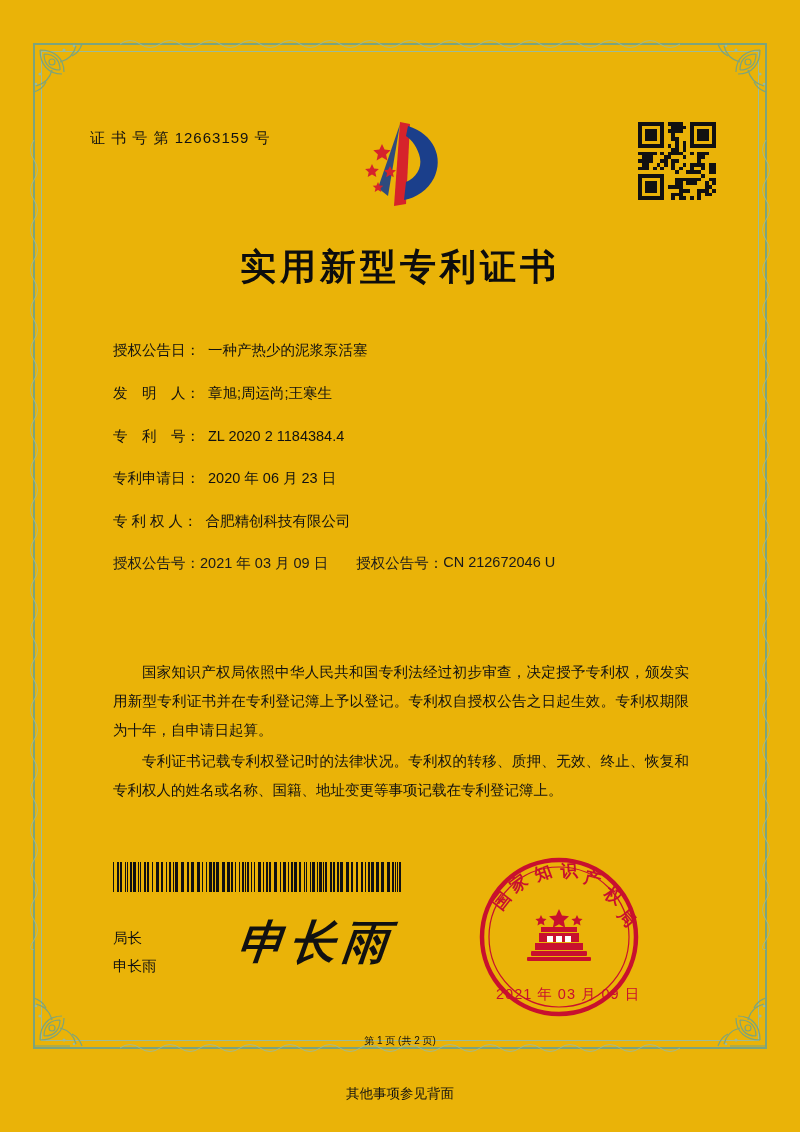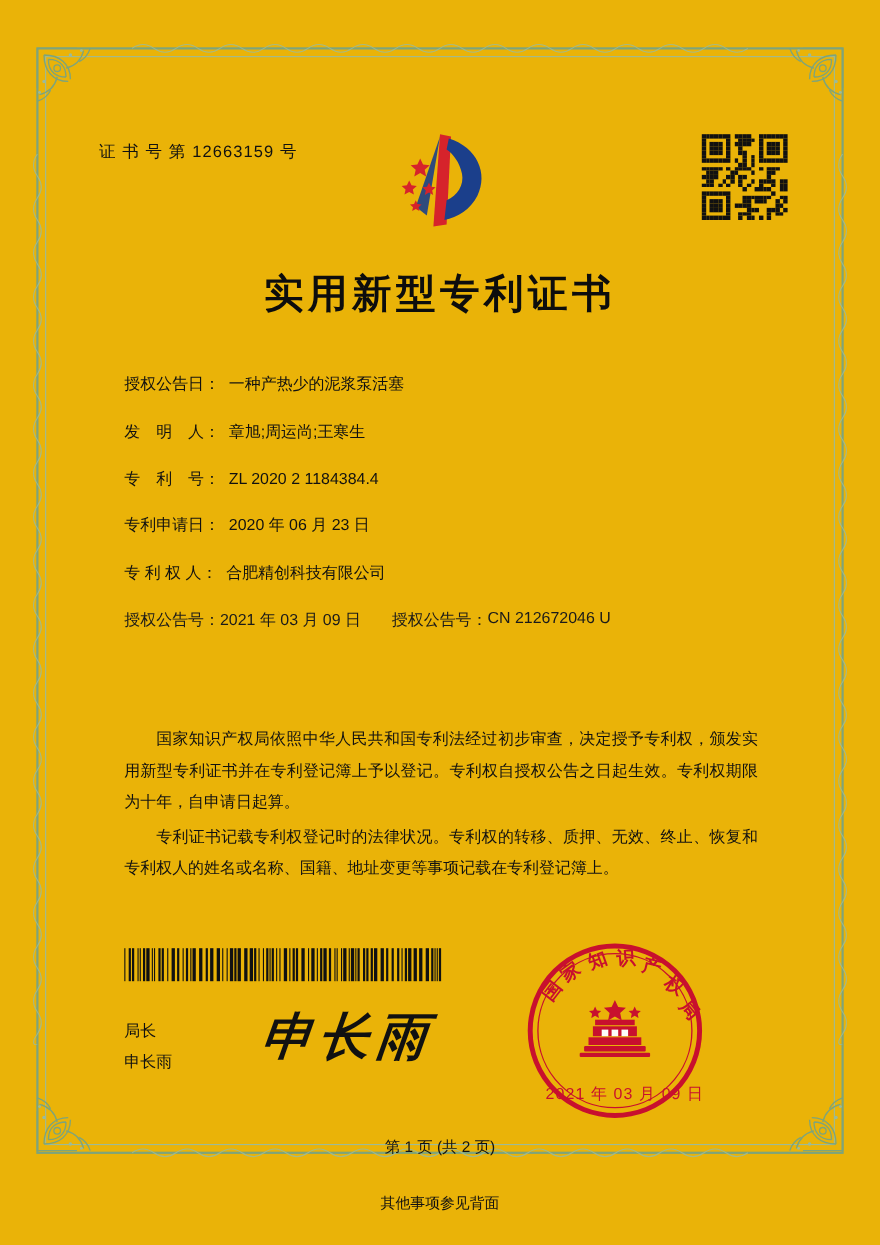--- a/index.html
+++ b/index.html
@@ -192,21 +192,21 @@
     color: #c8102e;
     letter-spacing: 1px;
   }
 
   
   .page-no {
     position: absolute;
     left: 0; top: 1034px;
     width: 800px;
     text-align: center;
-    font-size: 14px;
+    font-size: 10px;
     color: #111;
   }
   .footnote {
     position: absolute;
     left: 0; top: 1085px;
     width: 800px;
     text-align: center;
     font-size: 13.5px;
     color: #111;
   }

